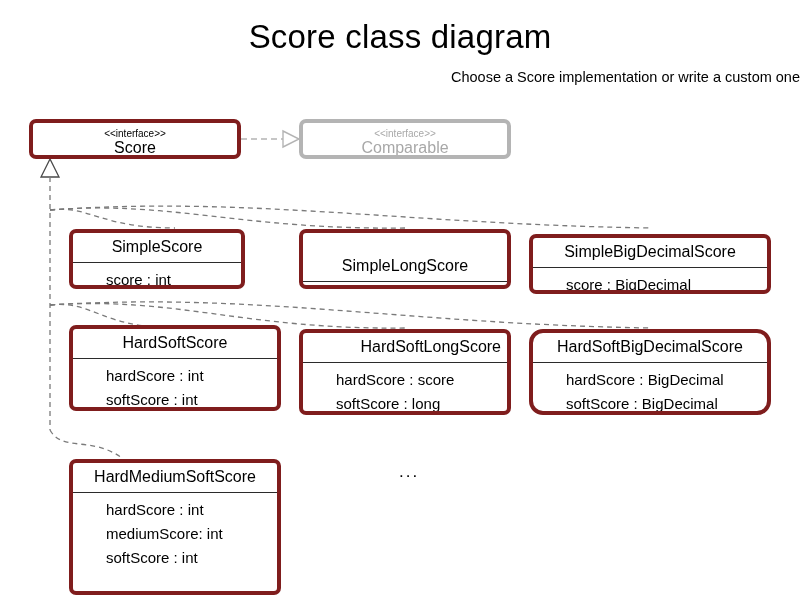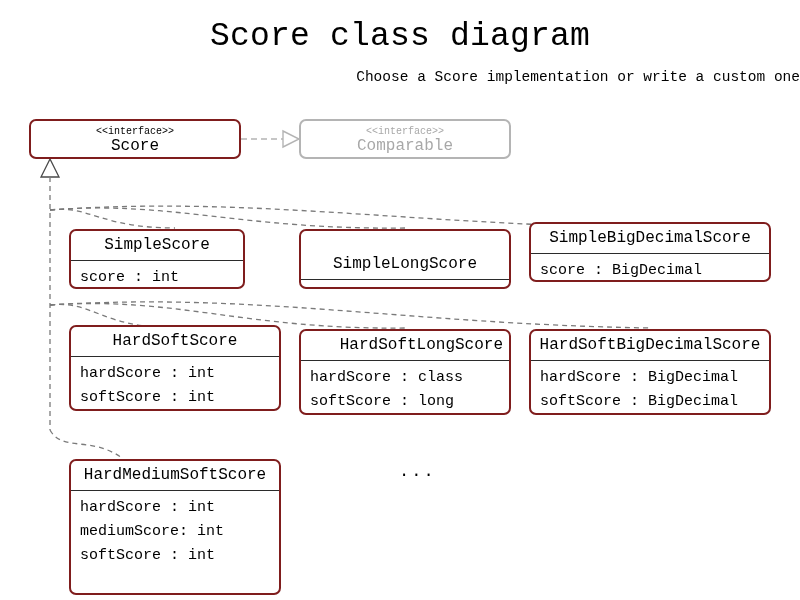--- a/index.html
+++ b/index.html
@@ -11,21 +11,20 @@
     height: 600px;
     background: #ffffff;
     font-family: "Liberation Sans", sans-serif;
     color: #000000;
     overflow: hidden;
   }
   #stage {
     position: relative;
     width: 800px;
     height: 600px;
-    font-family: Liberation Mono, monospace;
   }
   #edges {
     position: absolute;
     left: 0;
     top: 0;
     width: 800px;
     height: 600px;
     pointer-events: none;
   }
   .title {
@@ -42,21 +41,21 @@
     position: absolute;
     left: 0;
     top: 69px;
     width: 800px;
     text-align: right;
     font-size: 14.5px;
   }
   .uml-box {
     position: absolute;
     box-sizing: border-box;
-    border: 2px solid #7f1d1d;
+    border: 4px solid #7f1d1d;
     border-radius: 7px;
     background: #ffffff;
     overflow: hidden;
   }
   .uml-header {
     text-align: center;
     font-size: 16px;
     padding: 3px 6px 5px 6px;
     line-height: 1.18;
   }
@@ -69,20 +68,21 @@
   .uml-divider {
     border-top: 1px solid #2b2b2b;
   }
   .uml-attrs {
     padding: 5px 9px 6px 9px;
     font-size: 15px;
     line-height: 1.62;
   }
   .uml-attrs div {
     white-space: nowrap;
+    margin-left: 24px;
   }
   .faded {
     color: #a8a8a8;
     border-color: #b4b4b4;
   }
   .faded .uml-header {
     color: #a8a8a8;
   }
   .ellipsis {
     position: absolute;
@@ -145,47 +145,47 @@
   </div>
 
   <div class="uml-box" style="left:299px; top:229px; width:212px; height:60px;">
     <div class="uml-header" style="padding-top:5px;margin-top:19px;">SimpleLongScore</div>
     <div class="uml-divider"></div>
     <div class="uml-attrs">
       <div>score : long</div>
     </div>
   </div>
 
-  <div class="uml-box" style="left:529px; top:222px; width:242px; height:60px;">
+  <div class="uml-box" style="left:529px; top:234px; width:242px; height:60px;">
     <div class="uml-header" style="padding-top:5px;">SimpleBigDecimalScore</div>
     <div class="uml-divider"></div>
     <div class="uml-attrs">
       <div>score : BigDecimal</div>
     </div>
   </div>
 
   <div class="uml-box" style="left:69px; top:325px; width:212px; height:86px;">
     <div class="uml-header" style="padding-top:5px;">HardSoftScore</div>
     <div class="uml-divider"></div>
     <div class="uml-attrs">
       <div>hardScore : int</div>
       <div>softScore : int</div>
     </div>
   </div>
 
   <div class="uml-box" style="left:299px; top:329px; width:212px; height:86px;">
     <div class="uml-header" style="padding-top:5px;text-align:right;">HardSoftLongScore</div>
     <div class="uml-divider"></div>
     <div class="uml-attrs">
-      <div>hardScore : class</div>
+      <div>hardScore : score</div>
       <div>softScore : long</div>
     </div>
   </div>
 
-  <div class="uml-box" style="left:529px; top:329px; width:242px; height:86px;">
+  <div class="uml-box" style="left:529px; top:329px; width:242px; height:86px;border-radius:14px;">
     <div class="uml-header" style="padding-top:5px;">HardSoftBigDecimalScore</div>
     <div class="uml-divider"></div>
     <div class="uml-attrs">
       <div>hardScore : BigDecimal</div>
       <div>softScore : BigDecimal</div>
     </div>
   </div>
 
   <div class="uml-box" style="left:69px; top:459px; width:212px; height:136px;">
     <div class="uml-header" style="padding-top:5px;">HardMediumSoftScore</div>

